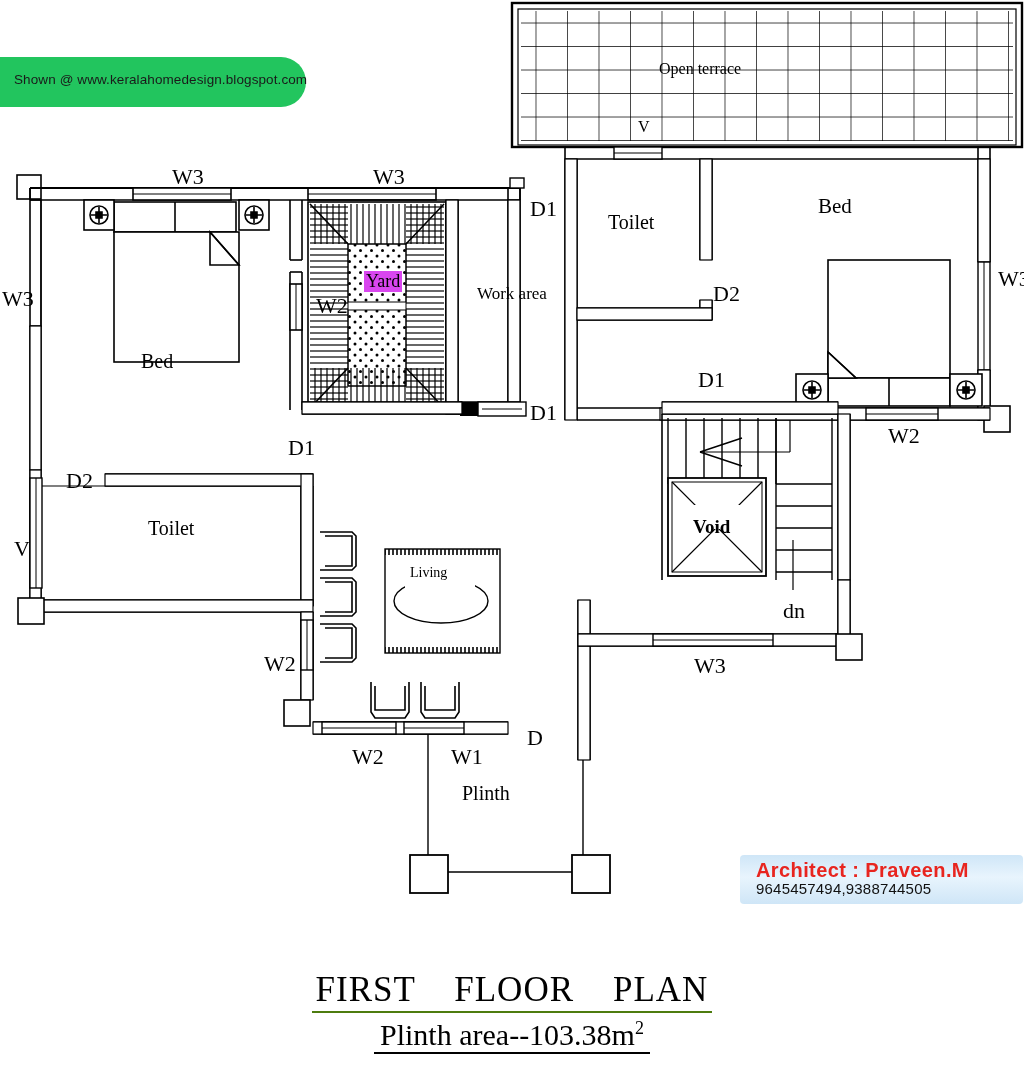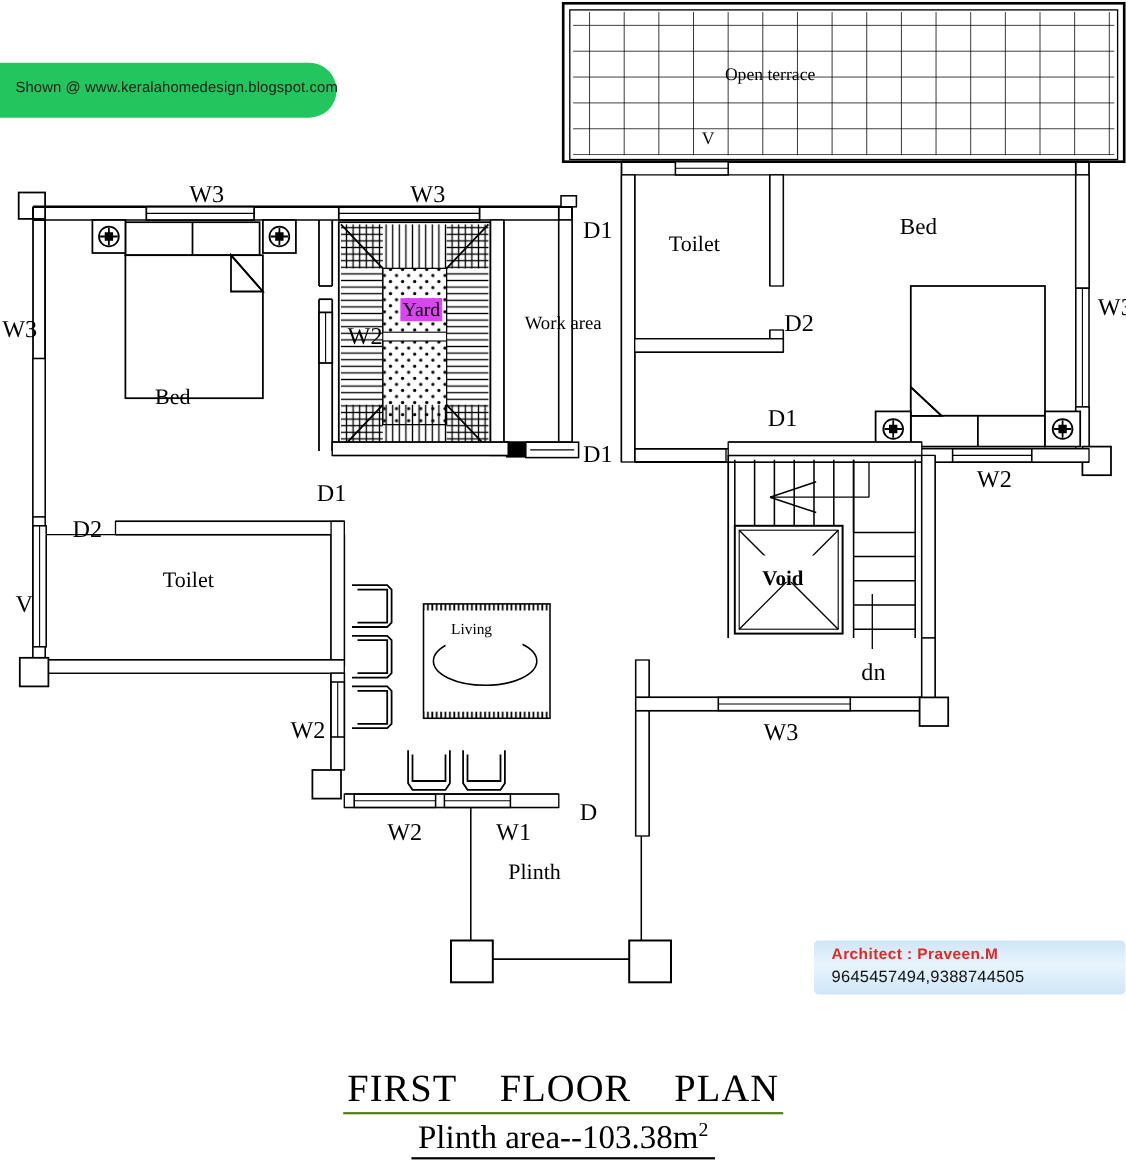--- a/index.html
+++ b/index.html
@@ -20,21 +20,21 @@
   }
   
   #architect{
     left:740px;top:855px;width:283px;height:49px;
     background:linear-gradient(to bottom,#cfe6f7 0%,#e8f4fd 45%,#cfe6f7 100%);
     border-radius:4px;
   }
   #architect .line1{
     position:absolute;left:16px;top:4px;
     font-family:"Liberation Sans",sans-serif;
-    font-weight:bold;font-size:14px;color:#e8251f;white-space:nowrap;
+    font-weight:bold;font-size:20px;color:#e8251f;white-space:nowrap;
     letter-spacing:0.4px;
     text-align:center;
   }
   #architect .line2{
     position:absolute;left:16px;top:25px;
     font-family:"Liberation Sans",sans-serif;
     font-size:15px;color:#111;white-space:nowrap;letter-spacing:0.2px;
   }
   
   #title-block{left:0;top:972px;width:1024px;text-align:center;}

